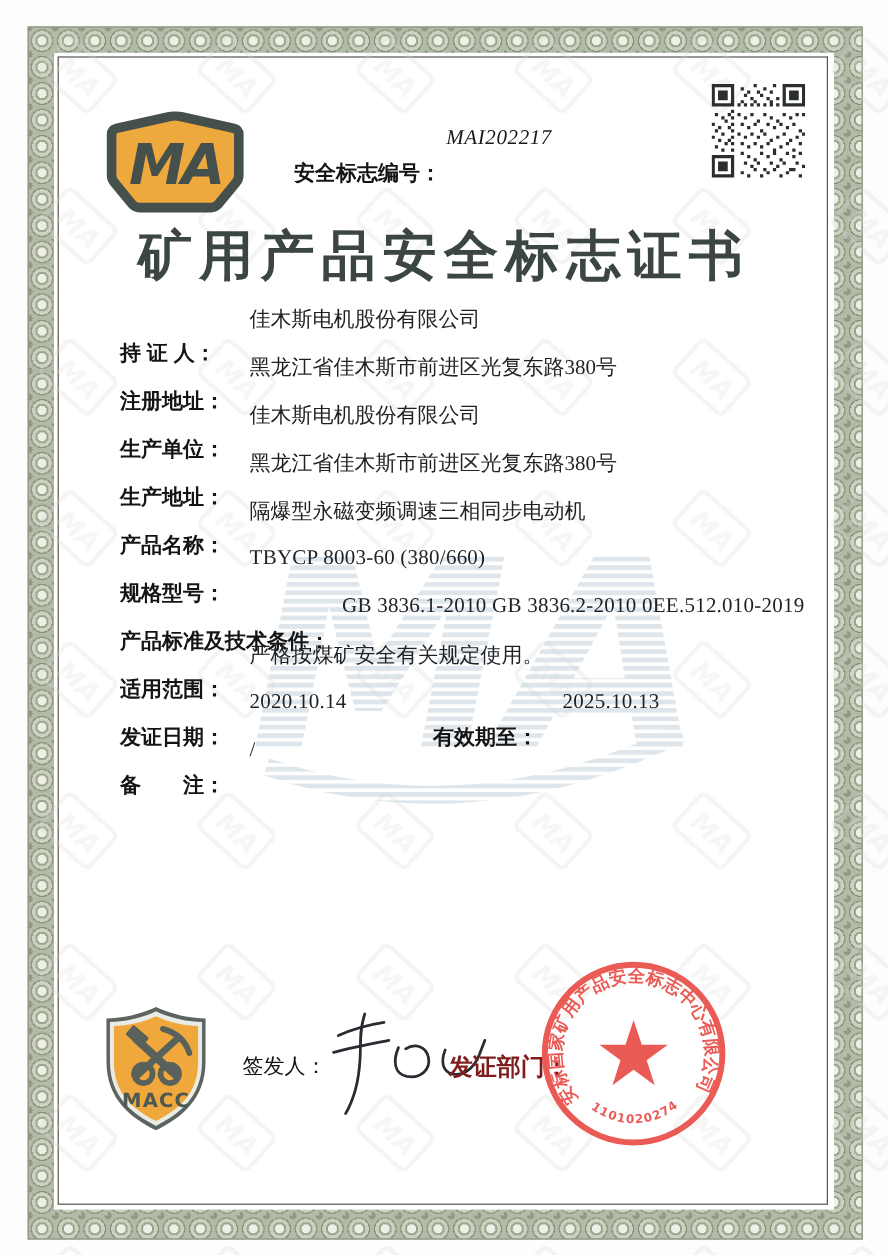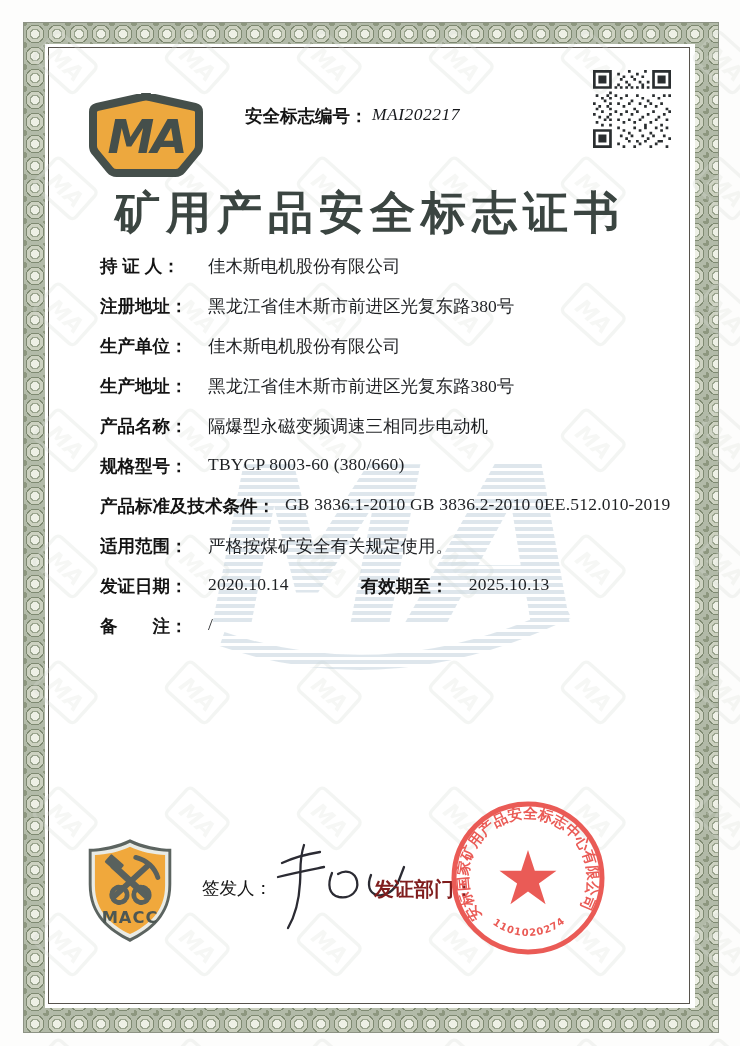--- a/index.html
+++ b/index.html
@@ -44,21 +44,21 @@
     position:absolute;left:48px;right:48px;top:163px;text-align:center;
     font-size:45px;font-weight:700;color:#3b4541;letter-spacing:6px;white-space:nowrap;margin-top:20px;
   }
 
   
   .fields{position:absolute;left:100px;top:254px;right:48px;}
   .row{height:21px;margin-bottom:19px;white-space:nowrap;}
   .lab{
     display:inline-block;min-width:108px;
     font-family:"Liberation Sans","DejaVu Sans",sans-serif;
-    font-weight:700;font-size:17.5px;color:#141414;vertical-align:top;
+    font-weight:700;font-size:17.5px;color:#141414;vertical-align:top;margin-top:28px;
   }
   .val{font-size:17.5px;color:#1e2023;vertical-align:top;}
   .row .gap{display:inline-block;width:72px;}
   .lab.wide{min-width:0;margin-right:10px;}
   .val.latin{font-family:"Liberation Serif","DejaVu Serif",serif;letter-spacing:.2px;}
 
   
   .statement{
     position:absolute;left:88px;top:702px;width:606px;
     font-size:15.5px;line-height:27px;text-indent:2em;

